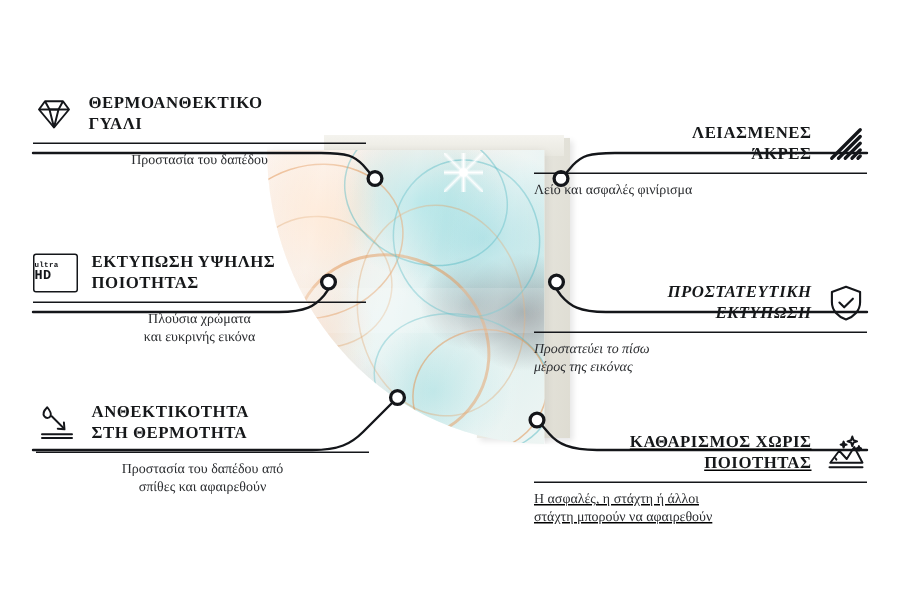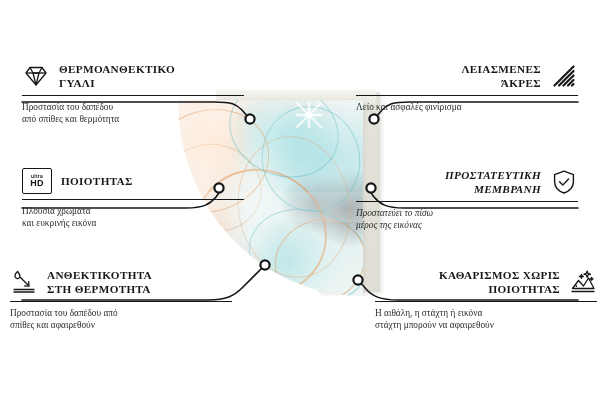--- a/index.html
+++ b/index.html
@@ -76,49 +76,49 @@
     pointer-events:none;
   }
 
   
   #links{position:absolute;inset:0;pointer-events:none;}
 
   
   .feat{position:absolute;width:222px;}
   .feat .head{display:flex;align-items:center;gap:9px;}
   .feat.left .head{justify-content:flex-start;}
-  .feat.right .head{justify-content:flex-end;}
+  .feat.right .head{justify-content:flex-end;margin-top:20px;}
   .ico{width:28px;height:28px;flex:0 0 28px;display:block;}
   .ttl{
     font-family:"Liberation Serif", serif;
     font-weight:700;font-size:11.2px;line-height:14px;
     letter-spacing:.35px;color:#16181a;
   }
   .feat.left .ttl{text-align:left;}
   .feat.right .ttl{text-align:right;}
   .rule{height:1px;background:#14161a;margin:5px 0 5px 0;}
   .desc{
     font-family:"Liberation Serif", serif;
     font-size:9.3px;line-height:12.4px;color:#2b2d30;
   }
-  .feat.left .desc{text-align:left;}
+  .feat.left .desc{text-align:center;}
   .feat.right .desc{text-align:left;}
 
   
   #f-heat-glass{left:22px;top:62px;}
   #f-print{left:22px;top:168px;}
-  #f-heatres{left:10px;top:268px;}
+  #f-heatres{left:24px;top:268px;}
   #f-edges{left:356px;top:62px;}
   #f-membrane{left:356px;top:168px;font-style:italic;}
-  #f-clean{left:375px;top:268px;}
+  #f-clean{left:356px;top:268px;text-decoration:underline;}
 
   .hd-box{
     width:28px;height:24px;border:1.4px solid #14161a;border-radius:2px;
-    display:flex;flex-direction:column;align-items:center;justify-content:center;
-    font-family:Liberation Sans, sans-serif;color:#14161a;line-height:1;
+    display:flex;flex-direction:column;align-items:flex-start;justify-content:center;
+    font-family:Liberation Mono, monospace;color:#14161a;line-height:1;
   }
   .hd-box .u{font-size:5px;font-weight:700;letter-spacing:.2px;}
   .hd-box .h{font-size:9px;font-weight:700;letter-spacing:.2px;}
 </style>
 </head>
 <body>
 
 <div id="stage">
 
   <div class="product-wrap">
@@ -171,31 +171,31 @@
         </g>
       </svg>
       <div class="ttl">
         <div>ΘΕΡΜΟΑΝΘΕΚΤΙΚΟ</div>
         <div>ΓΥΑΛΙ</div>
       </div>
     </div>
     <div class="rule"></div>
     <div class="desc">
       <div>Προστασία του δαπέδου</div>
-      <div>από σπίθες και θερμότητα</div>
     </div>
   </div>
 
   <div class="feat left" id="f-print">
     <div class="head">
       <div class="ico hd-box">
         <span class="u">ultra</span>
         <span class="h">HD</span>
       </div>
       <div class="ttl">
+        <div>ΕΚΤΥΠΩΣΗ ΥΨΗΛΗΣ</div>
         <div>ΠΟΙΟΤΗΤΑΣ</div>
       </div>
     </div>
     <div class="rule"></div>
     <div class="desc">
       <div>Πλούσια χρώματα</div>
       <div>και ευκρινής εικόνα</div>
     </div>
   </div>
 
@@ -241,21 +241,21 @@
     <div class="rule"></div>
     <div class="desc">
       <div>Λείο και ασφαλές φινίρισμα</div>
     </div>
   </div>
 
   <div class="feat right" id="f-membrane">
     <div class="head">
       <div class="ttl">
         <div>ΠΡΟΣΤΑΤΕΥΤΙΚΗ</div>
-        <div>ΜΕΜΒΡΑΝΗ</div>
+        <div>ΕΚΤΥΠΩΣΗ</div>
       </div>
       <svg class="ico" viewBox="0 0 28 28">
         <g fill="none" stroke="#14161a" stroke-width="1.4" stroke-linejoin="round" stroke-linecap="round">
           <path d="M14 3.2 L23.4 6.6 V13.5 C23.4 19 19.2 23.2 14 25 C8.8 23.2 4.6 19 4.6 13.5 V6.6 Z"></path>
           <path d="M9.6 13.7 L12.8 16.9 L18.6 11.1"></path>
         </g>
       </svg>
     </div>
     <div class="rule"></div>
     <div class="desc">
@@ -276,18 +276,18 @@
           <path d="M3 23.5 H25"></path>
           <path d="M18.2 3 L19 5.4 L21.4 6.2 L19 7 L18.2 9.4 L17.4 7 L15 6.2 L17.4 5.4 Z"></path>
           <path d="M12.4 6.4 L12.9 7.9 L14.4 8.4 L12.9 8.9 L12.4 10.4 L11.9 8.9 L10.4 8.4 L11.9 7.9 Z"></path>
           <path d="M22.6 9.4 L23 10.5 L24.1 10.9 L23 11.3 L22.6 12.4 L22.2 11.3 L21.1 10.9 L22.2 10.5 Z"></path>
           <path d="M7 17.5 L7.6 18.4"></path>
         </g>
       </svg>
     </div>
     <div class="rule"></div>
     <div class="desc">
-      <div>Η αιθάλη, η στάχτη ή εικόνα</div>
+      <div>Η ασφαλές, η στάχτη ή άλλοι</div>
       <div>στάχτη μπορούν να αφαιρεθούν</div>
     </div>
   </div>
 
 </div>
 
 </body></html>

